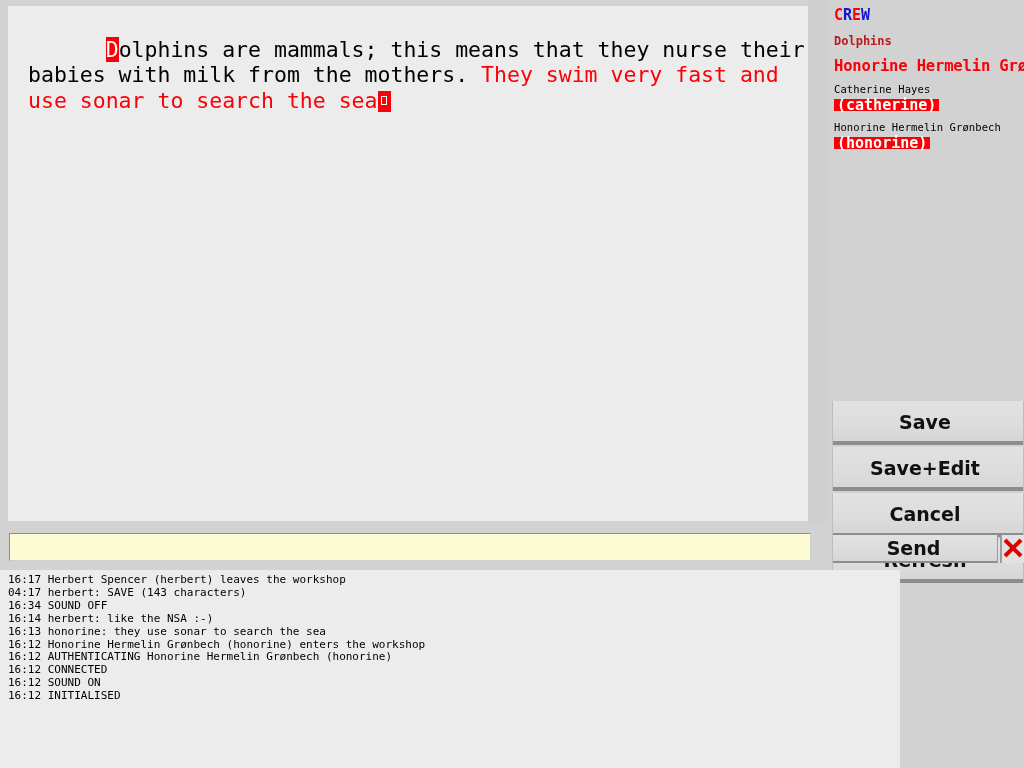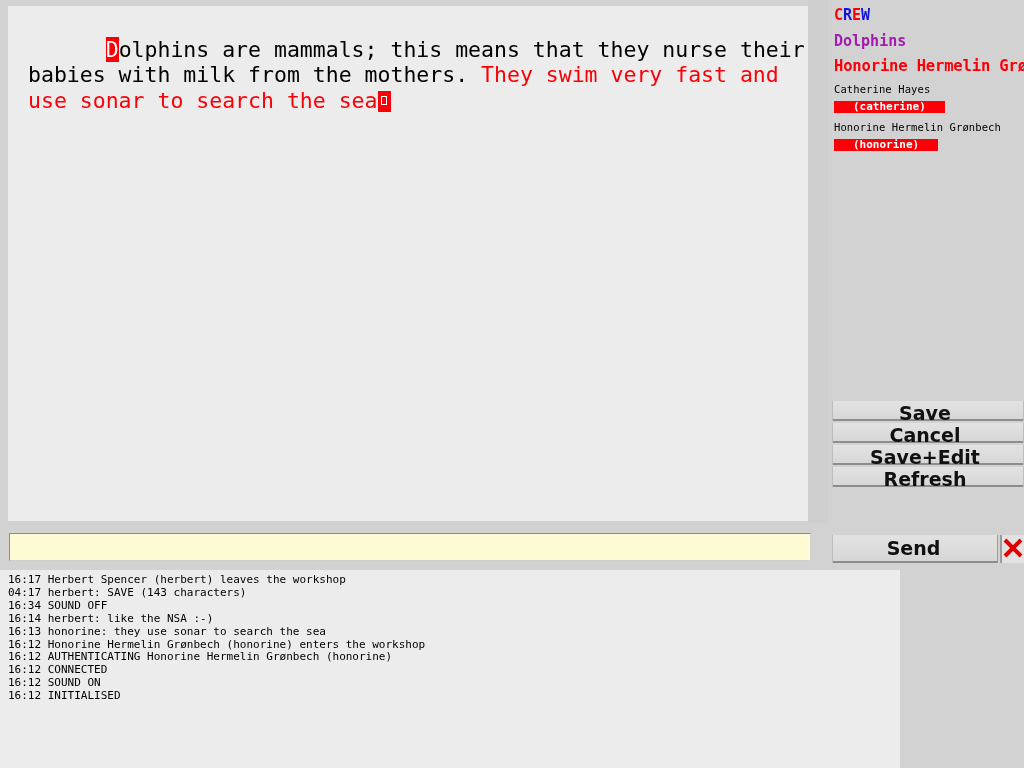--- a/index.html
+++ b/index.html
@@ -106,23 +106,23 @@
     line-height: 14px;
   }
   .crew-label .c1 { color: #fb0007; }
   .crew-label .c2 { color: #1414d8; }
 
   .room-title {
     position: absolute;
     left: 6px;
     top: 33px;
     font-family: "DejaVu Sans Mono", monospace;
-    font-size: 15px;
-    font-weight: bold;
-    color: #a21caf;
+    font-size: 12px;
+    font-weight: bold;
+    color: #b91c1c;
     line-height: 17px;
     white-space: nowrap;
   }
 
   .active-user {
     position: absolute;
     left: 6px;
     top: 57px;
     font-family: "DejaVu Sans Mono", monospace;
     font-size: 15.5px;
@@ -147,42 +147,42 @@
     font-size: 10.5px;
     color: #000000;
     line-height: 12px;
     white-space: nowrap;
     letter-spacing: 0.1px;
   }
 
   .crew-handle {
     display: inline-block;
     margin-top: 1px;
-    padding: 0px 19px;
-    font-family: "DejaVu Sans Mono", monospace;
-    font-size: 11px;
+    padding: 0px 3px;
+    font-family: "DejaVu Sans Mono", monospace;
+    font-size: 15px;
     font-weight: bold;
     line-height: 12px;
     color: #ffffff;
     background: #fb0007;
     white-space: nowrap;
   }
 
   
   .action-buttons {
     position: absolute;
     left: 832px;
     top: 401px;
     width: 192px;
   }
 
   .btn {
     display: block;
     width: 192px;
-    height: 20px;
+    height: 44px;
     margin-bottom: 2px;
     box-sizing: border-box;
     background: linear-gradient(to bottom, #e2e2e2 0%, #dcdcdc 55%, #d6d6d6 92%, #8d8d8d 92%, #8d8d8d 100%);
     border: none;
     border-left: 1px solid #bdbdbd;
     border-right: 1px solid #bdbdbd;
     font-family: "DejaVu Sans", sans-serif;
     font-size: 19px;
     font-weight: bold;
     color: #111111;
@@ -303,22 +303,22 @@
       </div>
       <div class="crew-entry">
         <div class="crew-name">Honorine Hermelin Grønbech</div>
         <span class="crew-handle">(honorine)</span>
       </div>
     </div>
   </div>
 
   <div class="action-buttons">
     <button class="btn">Save</button>
+    <button class="btn">Save+Edit</button>
     <button class="btn">Cancel</button>
-    <button class="btn">Save+Edit</button>
     <button class="btn">Refresh</button>
   </div>
 
   <div class="chat-row">
     <input class="chat-input" type="text" value="" style="">
   </div>
 
   <button class="send-button">Send</button>
 
   <div class="close-button">

